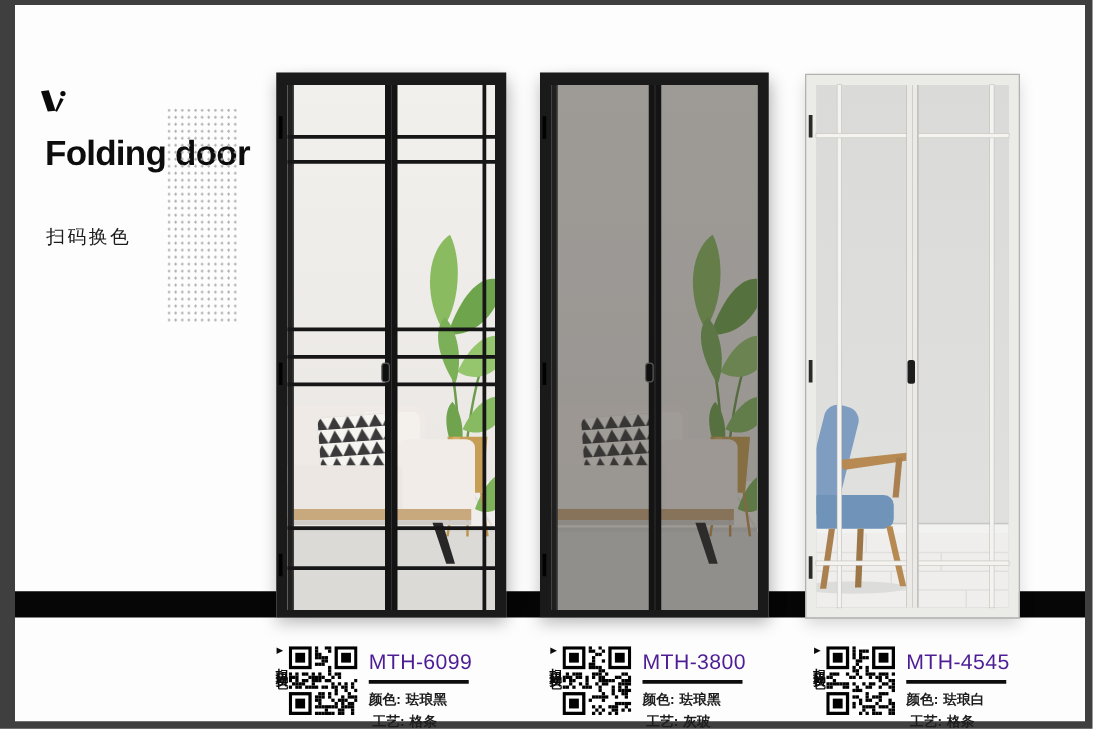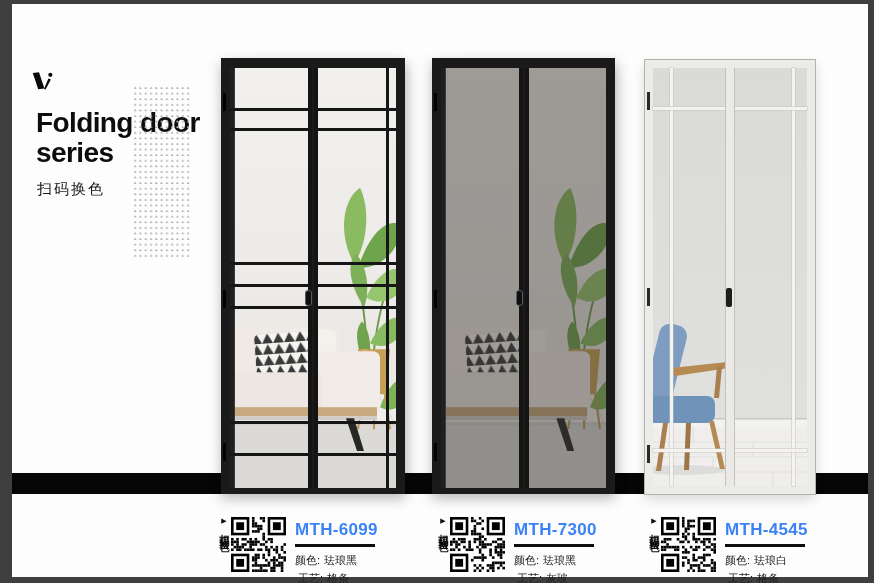--- a/index.html
+++ b/index.html
@@ -78,41 +78,40 @@
   .qr-side{
     width:12px;display:flex;flex-direction:column;align-items:center;color:#0a0a0a;
   }
   .qr-arrow{font-size:7px;line-height:1.2;}
   .qr-caption{
     writing-mode:vertical-rl;text-orientation:upright;
     font-size:10px;line-height:1;letter-spacing:2.5px;margin-top:1px;font-weight:bold;
   }
   .qr-box{width:55px;height:55px;margin-left:1px;background:#fff;}
   .label-text{margin-left:9px;padding-top:3px;}
-  .model{font-size:17px;font-weight:bold;color:#3b82f6;letter-spacing:.3px;}
+  .model{font-size:17px;font-weight:normal;color:#4c1d95;letter-spacing:.3px;}
   .model-underline{width:80px;height:3px;background:#0d0d0d;margin:4px 0 5px;}
-  .spec{font-size:11px;color:#1d1d1d;line-height:1.6;}
+  .spec{font-size:11px;color:#1d1d1d;line-height:1.6;font-weight:bold;}
   .spec .v{margin-left:4px;}
   .spec2{padding-left:3px;}
 </style>
 </head>
 <body>
 
 <div class="card">
 
   <div class="logo">
     <svg viewBox="0 0 27 24" width="21" height="19">
       <path d="M1,1 L9,0 L16,21 L8,22 Z" fill="#0a0a0a"></path>
       <path d="M15.5,21.5 L21,8 L24.3,9.4 L17.5,22.2 Z" fill="#0a0a0a"></path>
       <circle cx="23.6" cy="3.4" r="2.7" fill="#0a0a0a"></circle>
     </svg>
   </div>
   <div class="title">
     <div>Folding door</div>
-    <div>series</div>
   </div>
   <div class="subtitle">扫码换色</div>
   <div class="dots"></div>
 
   <div class="strip"></div>
 
   <div class="door door-black" id="door1">
     <div class="glass">
       <svg viewBox="0 0 166 421" preserveAspectRatio="none">
         <defs>
@@ -542,21 +541,21 @@
           <rect x="2.6" y="2.6" width="13" height="13" fill="#fff"></rect>
           <rect x="5.2" y="5.2" width="7.800000000000001" height="7.800000000000001" fill="#000"></rect>
           <rect x="36.4" y="0" width="18.2" height="18.2" fill="#000"></rect>
           <rect x="39" y="2.6" width="13" height="13" fill="#fff"></rect>
           <rect x="41.6" y="5.2" width="7.800000000000001" height="7.800000000000001" fill="#000"></rect>
           <rect x="0" y="36.4" width="18.2" height="18.2" fill="#000"></rect>
           <rect x="2.6" y="39" width="13" height="13" fill="#fff"></rect>
           <rect x="5.2" y="41.6" width="7.800000000000001" height="7.800000000000001" fill="#000"></rect>
         </svg></div>
     <div class="label-text">
-      <div class="model">MTH-7300</div>
+      <div class="model">MTH-3800</div>
       <div class="model-underline"></div>
       <div class="spec">
         <span>颜色:</span><span class="v">珐琅黑</span>
       </div>
       <div class="spec spec2">
         <span>工艺:</span><span class="v">灰玻</span>
       </div>
     </div>
   </div>
 

